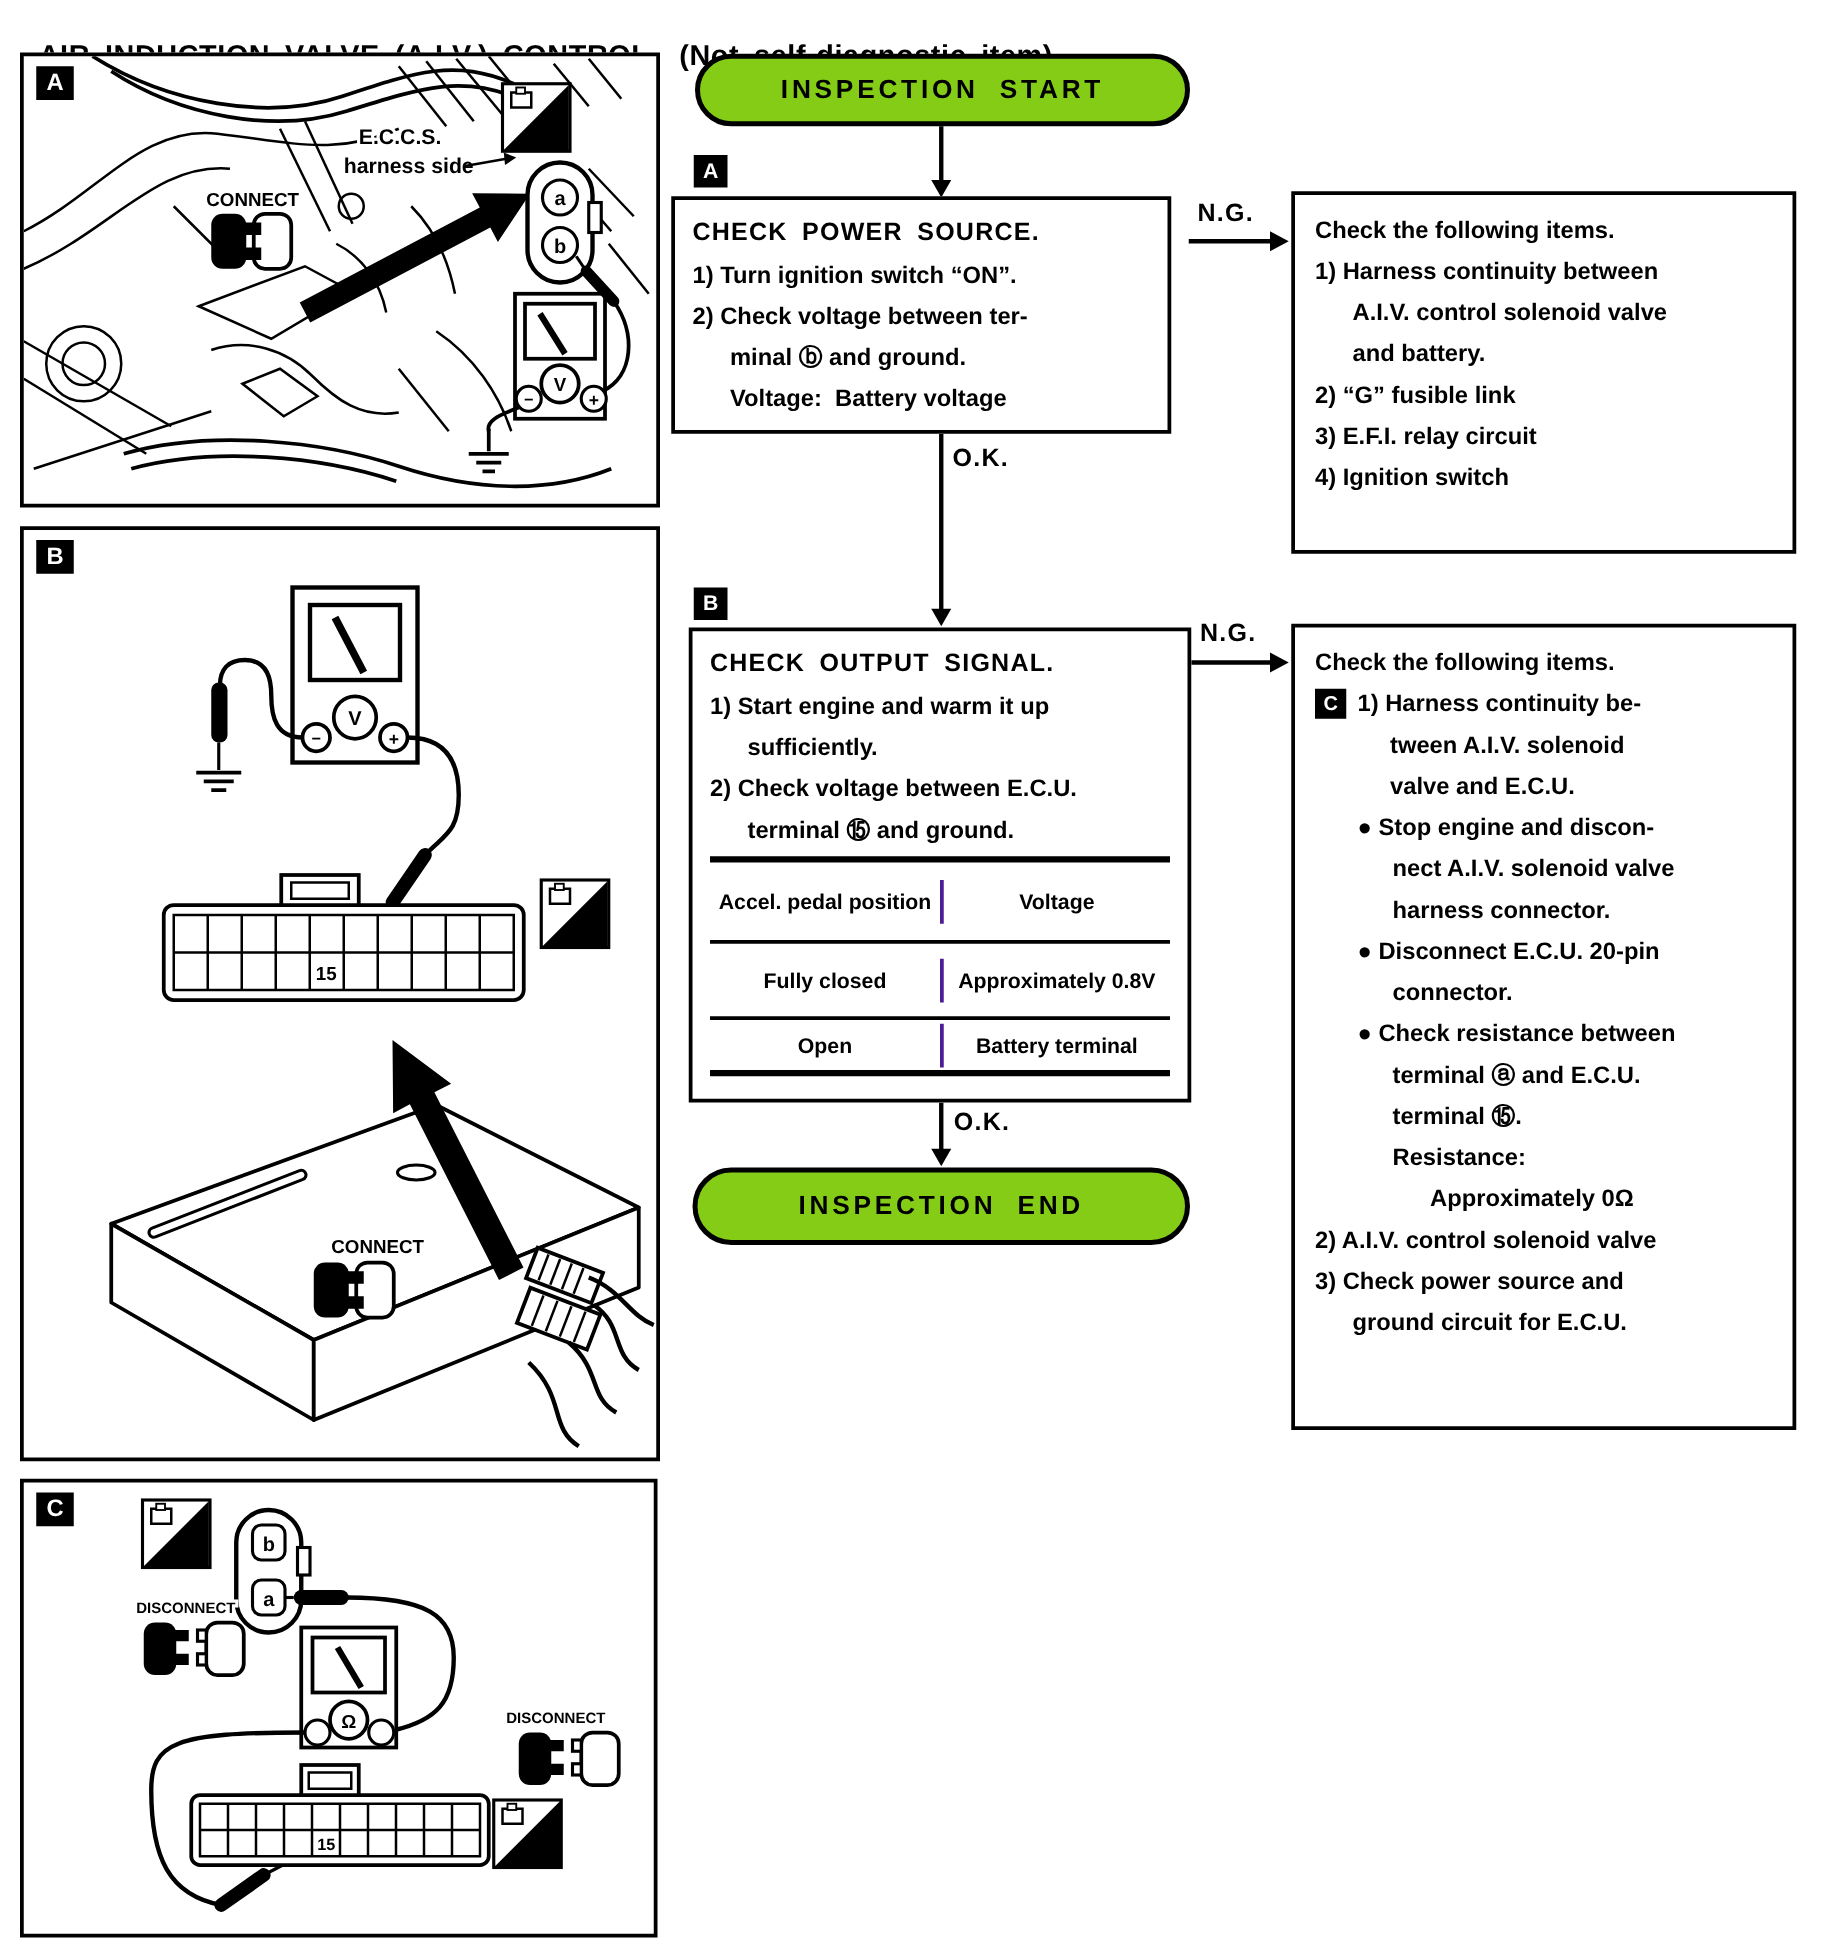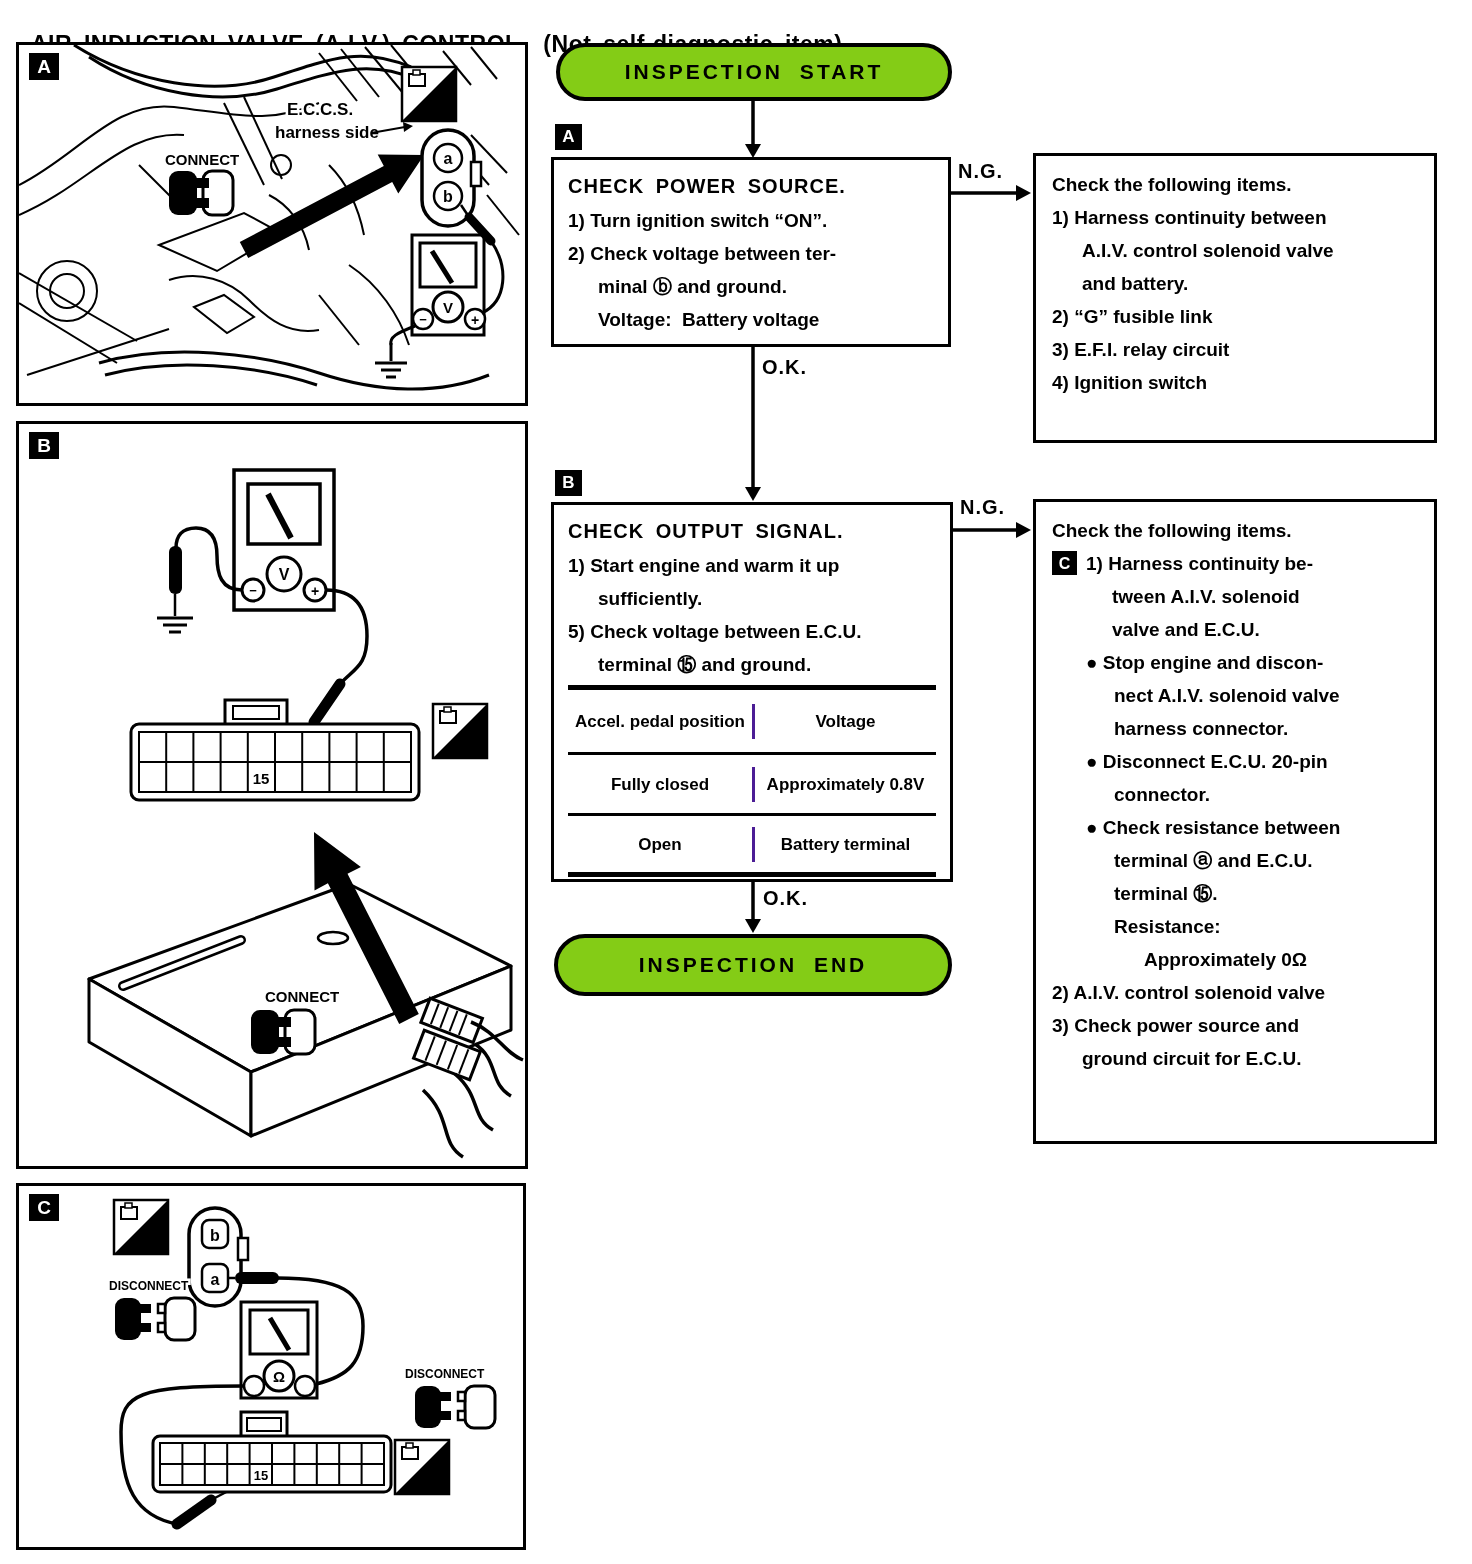--- a/index.html
+++ b/index.html
@@ -53,21 +53,21 @@
     <polygon points="753,933 745,919 761,919" stroke="none"></polygon>
   </g>
 </svg>
 
 <div class="capsule" style="left:556px;top:43px;width:388px;height:50px">
   <span>INSPECTION START</span>
 </div>
 
 <div class="fbadge" style="left:555px;top:124px">A</div>
 
-<div class="fbox" style="left:551px;top:157px;width:400px;height:190px;padding:8px 14px 0">
+<div class="fbox" style="left:537px;top:157px;width:400px;height:190px;padding:8px 14px 0">
   <div class="fttl">CHECK POWER SOURCE.</div>
   <div class="fl">1) Turn ignition switch “ON”.</div>
   <div class="fl">2) Check voltage between ter-</div>
   <div class="fl pl30">minal ⓑ and ground.</div>
   <div class="fl pl30">Voltage:  Battery voltage</div>
 </div>
 
 <div class="abs edge" style="left:958px;top:160px">N.G.</div>
 <div class="abs edge" style="left:762px;top:356px">O.K.</div>
 
@@ -80,33 +80,33 @@
   <div class="fl">3) E.F.I. relay circuit</div>
   <div class="fl">4) Ignition switch</div>
 </div>
 
 <div class="fbadge" style="left:555px;top:470px">B</div>
 
 <div class="fbox" style="left:551px;top:502px;width:402px;height:380px;padding:8px 14px 0">
   <div class="fttl">CHECK OUTPUT SIGNAL.</div>
   <div class="fl">1) Start engine and warm it up</div>
   <div class="fl pl30">sufficiently.</div>
-  <div class="fl">5) Check voltage between E.C.U.</div>
+  <div class="fl">2) Check voltage between E.C.U.</div>
   <div class="fl pl30">terminal ⑮ and ground.</div>
   <div class="tbl">
     <div class="trow">
       <div class="tcell" style="height:62px">Accel. pedal position</div>
       <div class="tcell c2">Voltage</div>
     </div>
     <div class="trow">
       <div class="tcell" style="height:58px">Fully closed</div>
       <div class="tcell c2">Approximately 0.8V</div>
     </div>
     <div class="trow">
-      <div class="tcell" style="height:56px">Open</div>
+      <div class="tcell" style="height:40px">Open</div>
       <div class="tcell c2">Battery terminal</div>
     </div>
   </div>
 </div>
 
 <div class="abs edge" style="left:960px;top:496px">N.G.</div>
 <div class="abs edge" style="left:763px;top:887px">O.K.</div>
 
 <div class="fbox" style="left:1033px;top:499px;width:404px;height:645px;padding:12px 16px 0">
   <div class="fl">Check the following items.</div>

